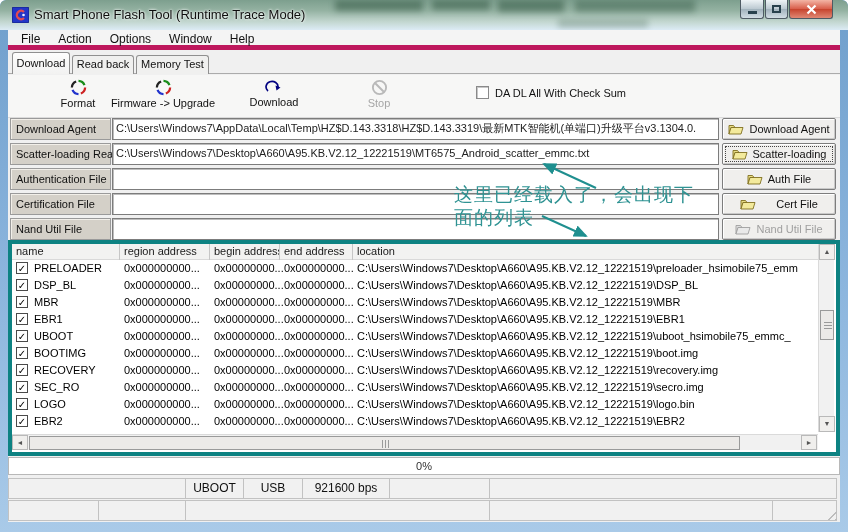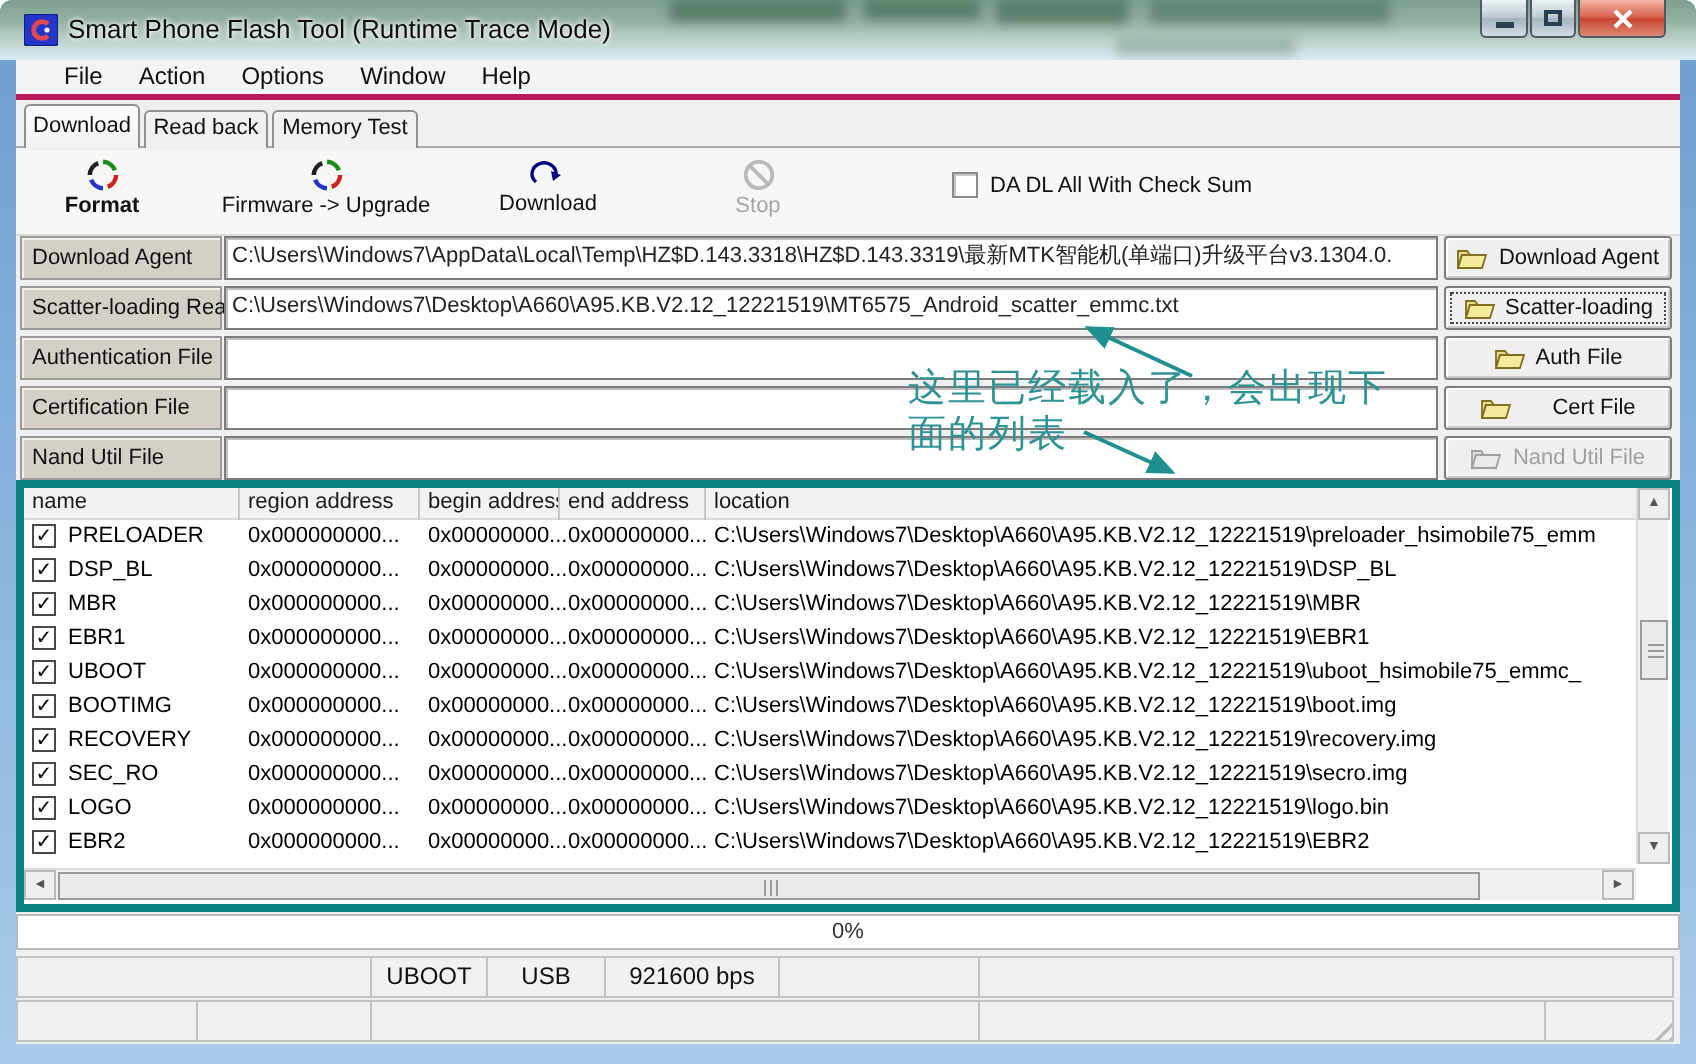--- a/index.html
+++ b/index.html
@@ -23,21 +23,21 @@
     display:flex; align-items:center; justify-content:center; }
   .winbtn.close { background:linear-gradient(180deg,#f3b5a5 0%,#d9604c 48%,#c7452f 52%,#e08874 100%); }
   .glyph-min { width:9px; height:3px; background:#28414d; margin-top:6px; }
   .glyph-max { width:9px; height:8px; border:2px solid #28414d; background:transparent; }
 
   
   .client { position:absolute; left:8px; top:30px; width:832px; height:492px; background:#f0f0f0; }
 
   
   .menubar { position:absolute; left:0; top:0; width:832px; height:20px; background:#f4f4f4;
-    border-bottom:3px solid #be185d; display:flex; align-items:center; padding-left:15px; }
+    border-bottom:5px solid #be185d; display:flex; padding-left:4px; }
   .menu-item { font-size:12px; color:#111; padding:2px 9px 3px 9px; }
 
   
   .tabstrip { position:absolute; left:0; top:20px; width:832px; height:24px; border-bottom:1px solid #ababab; }
   .tab { position:absolute; font-size:11px; text-align:center; border:1px solid #909090; border-bottom:none;
     border-radius:3px 3px 0 0; background:#f0f0ef; color:#111; }
   .tab.active { left:4px; top:2px; width:58px; height:22px; line-height:20px; z-index:2;
     background:linear-gradient(180deg,#fdfdfd,#f2f2f1); }
   .tab.t2 { left:64px; top:5px; width:62px; height:19px; line-height:17px; }
   .tab.t3 { left:128px; top:5px; width:73px; height:19px; line-height:17px; }
@@ -157,21 +157,21 @@
       <div class="menu-item">Help</div>
     </div>
 
     <div class="tabstrip">
       <div class="tab active">Download</div>
       <div class="tab t2">Read back</div>
       <div class="tab t3">Memory Test</div>
     </div>
 
     <div class="toolbar">
-      <div class="tool-btn" style="left:2px;width:82px;font-weight:bold;">
+      <div class="tool-btn" style="left:29px;width:82px;">
         <svg width="17" height="17" viewBox="0 0 18 18">
           <path d="M9,2 A7,7 0 0 1 15.3,6.5" fill="none" stroke="#1a8c1a" stroke-width="2.4"></path>
           <path d="M16,9 A7,7 0 0 1 11.5,15.3" fill="none" stroke="#cc2222" stroke-width="2.4"></path>
           <path d="M9,16 A7,7 0 0 1 2.7,11.5" fill="none" stroke="#2233cc" stroke-width="2.4"></path>
           <path d="M2,9 A7,7 0 0 1 6.5,2.7" fill="none" stroke="#222" stroke-width="2.4"></path>
         </svg>
         <span class="lbl">Format</span>
       </div>
       <div class="tool-btn" style="left:95px;width:120px;">
         <svg width="17" height="17" viewBox="0 0 18 18">

